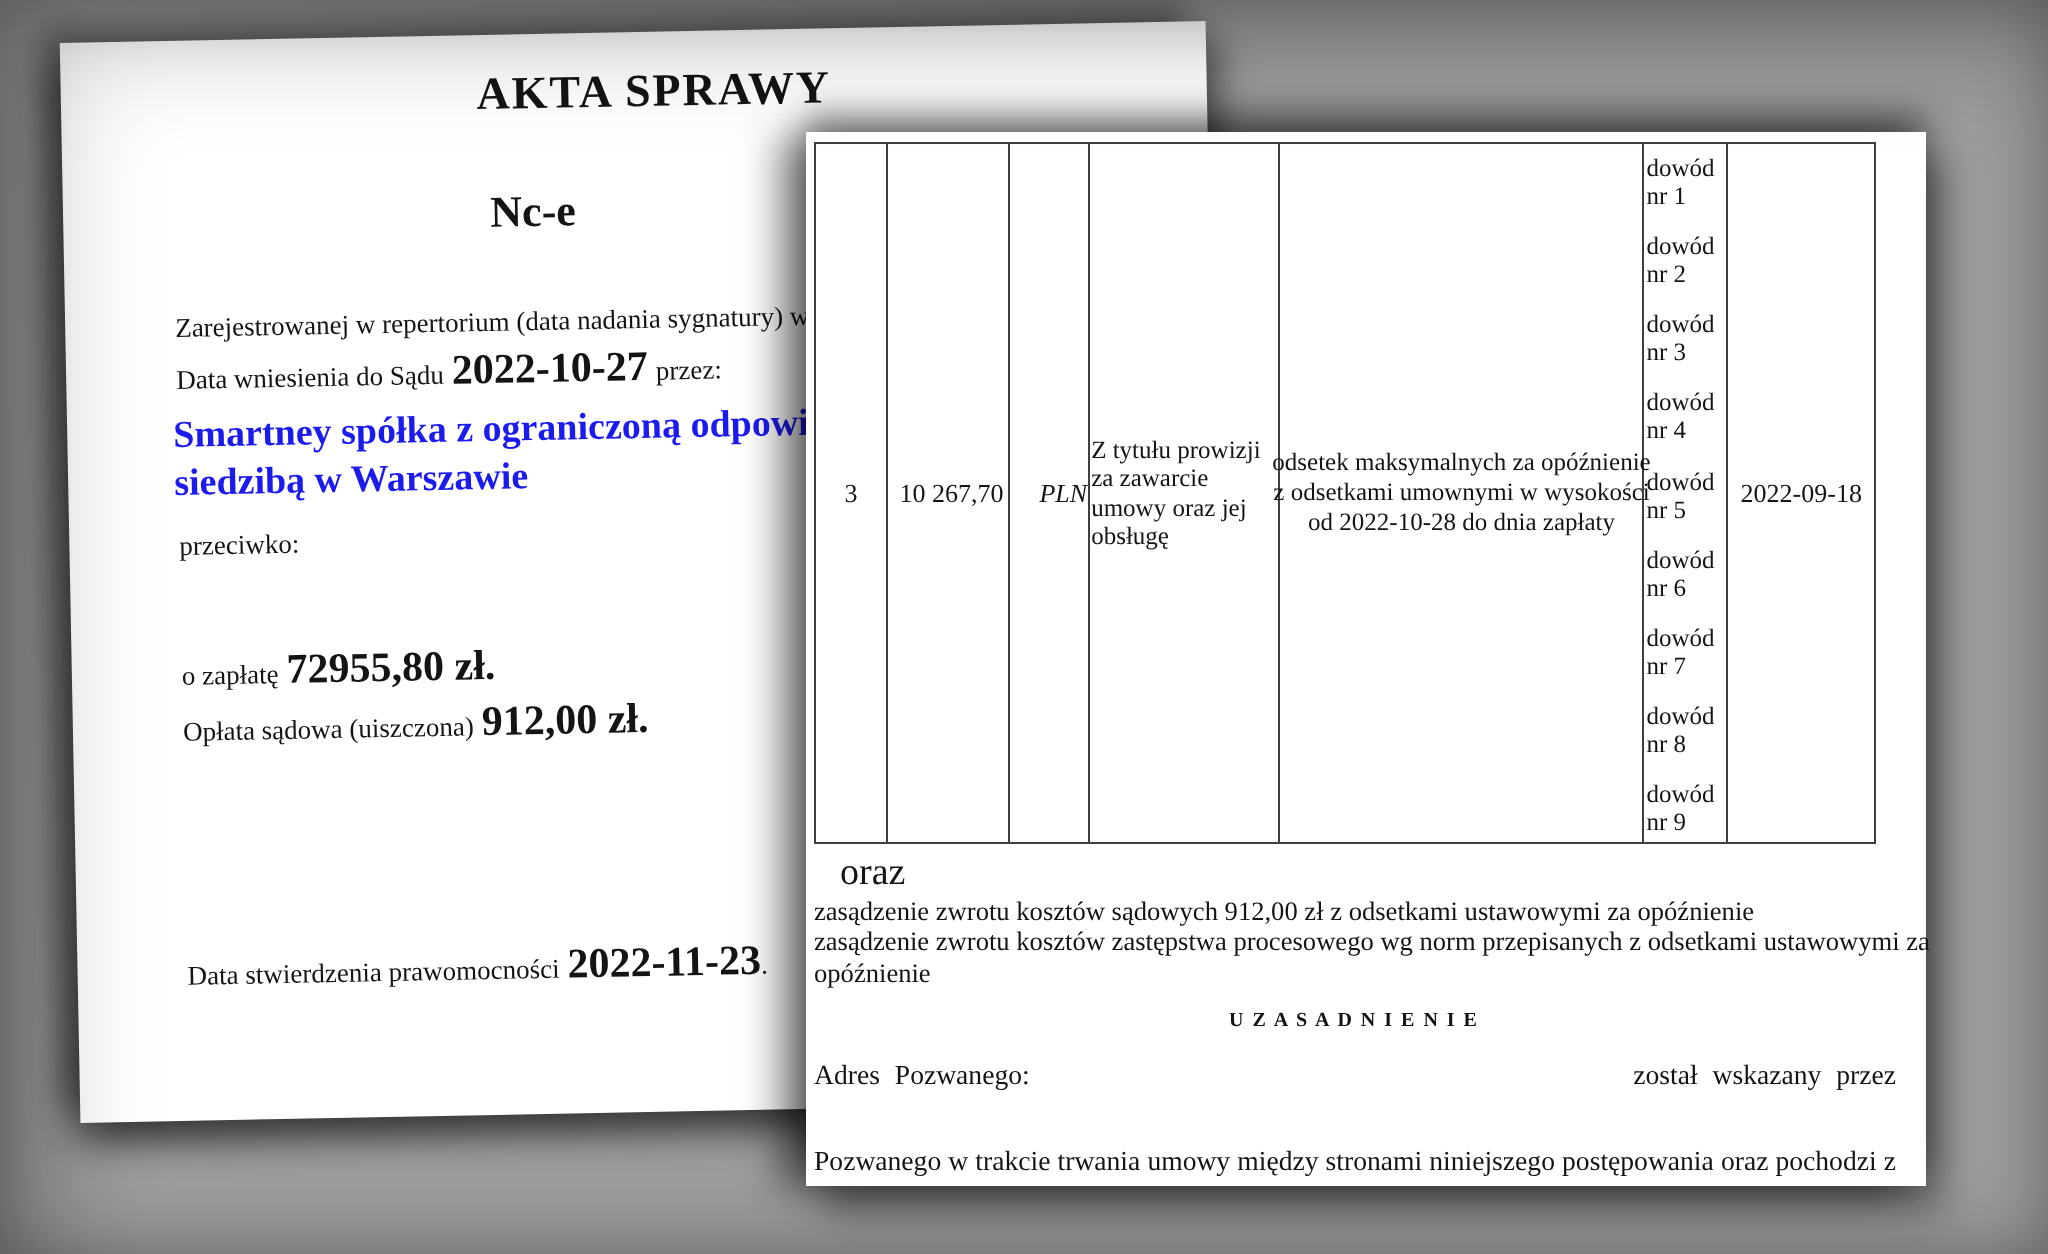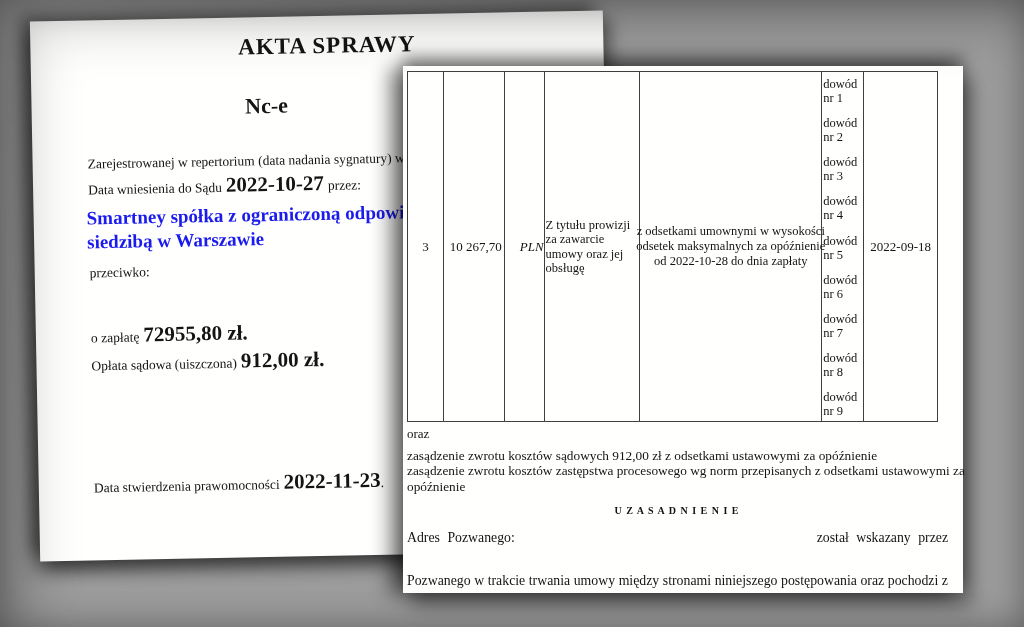--- a/index.html
+++ b/index.html
@@ -47,21 +47,21 @@
   .c2 { width:61px;  justify-content:flex-end; padding-right:2px; }
   .c3 { width:40px;  justify-content:flex-end;font-style:italic; }
   .c4 { width:96px;  padding-left:1px; font-size:12.5px; line-height:14.5px; }
   .c5 { width:182px; justify-content:center; text-align:center; font-size:12.5px; line-height:15px; }
   .c6 { width:42px;  flex-direction:column; justify-content:space-between; align-items:flex-start;
         padding:5px 0 3px 1px; font-size:12.5px; line-height:14px; }
   .c6 .ev { width:40px; }
   .c7 { width:73px;  justify-content:center; border-right:none; }
   .notch { left:236px; top:253px; width:2px; height:17px; background:#fffffe; z-index:3; }
 
-  .fp-oraz  { left:4px; top:360px; font-size:13px; }
+  .fp-oraz  { left:17px; top:360px; font-size:19px; }
   .fp-costs { left:4px; top:382px; width:553px; font-size:13.3px; line-height:15.4px; }
   .fp-heading { left:4px; top:439px; width:540px; text-align:center; font-weight:bold; font-size:10px; letter-spacing:1px; }
   .fp-par   { left:4px; top:464px; width:541px; font-size:13.8px; line-height:15.6px; }
   .fp-par-l1 { display:flex; justify-content:space-between;text-align:right; }
   .fp-par-l1 span { word-spacing:4px; }
   .fp-par-l2 { text-align:justify; text-align-last:justify;margin-top:27px; }
 </style>
 </head>
 <body>
 
@@ -111,22 +111,22 @@
       <div class="cell c4">
         <div>
           <div class="nowrap">Z tytułu prowizji</div>
           <div class="nowrap">za zawarcie</div>
           <div class="nowrap">umowy oraz jej</div>
           <div class="nowrap">obsługę</div>
         </div>
       </div>
       <div class="cell c5">
         <div>
+          <div class="nowrap">odsetek maksymalnych za opóźnienie</div>
           <div class="nowrap">z odsetkami umownymi w wysokości</div>
-          <div class="nowrap">odsetek maksymalnych za opóźnienie</div>
           <div class="nowrap">od 2022-10-28 do dnia zapłaty</div>
         </div>
       </div>
       <div class="cell c6">
         <div class="ev">dowód nr 1</div>
         <div class="ev">dowód nr 2</div>
         <div class="ev">dowód nr 3</div>
         <div class="ev">dowód nr 4</div>
         <div class="ev">dowód nr 5</div>
         <div class="ev">dowód nr 6</div>

